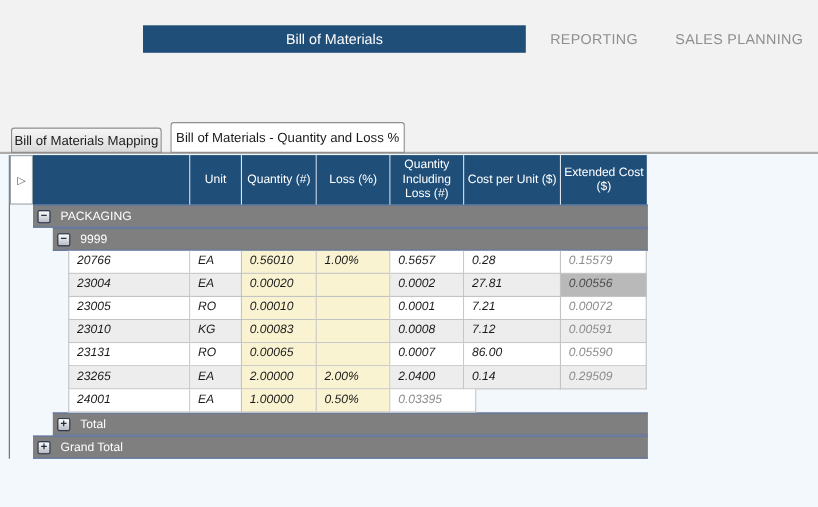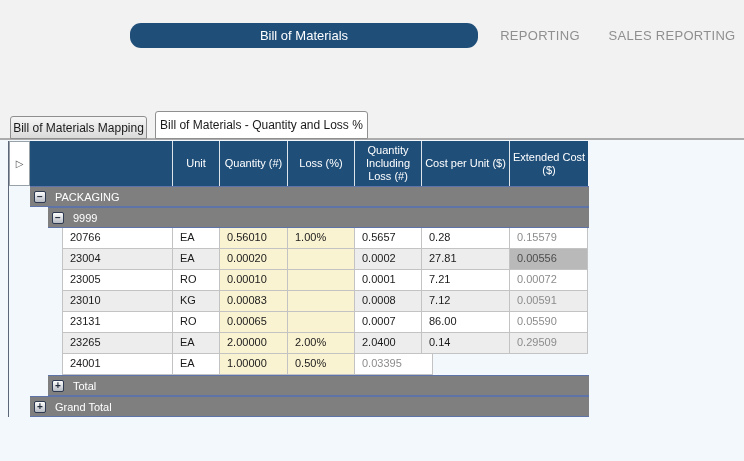--- a/index.html
+++ b/index.html
@@ -7,21 +7,21 @@
     width:744px;height:461px;position:relative;overflow:hidden;
     background:#f3f8fc;
     font-family:"Liberation Sans",sans-serif;
     -webkit-font-smoothing:antialiased;
   }
   
   .topstrip{position:absolute;left:0;top:0;width:744px;height:138px;background:#f2f2f2}
   .navbtn{
     position:absolute;left:130px;top:23px;width:348px;height:25px;
     background:#1f4e79;color:#fff;font-size:13px;
-    display:flex;align-items:center;justify-content:center;cursor:pointer;border-radius:11px;
+    display:flex;align-items:center;justify-content:center;cursor:pointer;
   }
   .navitem{
     position:absolute;top:23px;height:25px;display:flex;align-items:center;justify-content:center;
     color:#8f8f8f;font-size:13px;letter-spacing:.3px;cursor:pointer;text-align:center;
   }
   .nav-reporting{left:496px;width:88px}
   .nav-sales{left:608px;width:128px}
   
   .tabline{position:absolute;left:0;top:138px;width:744px;height:2px;background:#acacac;z-index:1}
   .tab{
@@ -59,40 +59,40 @@
     border:1px solid #2e3a52;border-radius:2px;
     background:linear-gradient(#fdfdfd,#b7bcc4);
     color:#1d2738;font-size:10px;line-height:9px;font-weight:bold;
     display:flex;align-items:center;justify-content:center;cursor:pointer;
   }
   
   .row{display:flex;margin-left:53px;height:21px}
   .c{
     box-sizing:border-box;border-right:1px solid #c3c3c3;border-bottom:1px solid #c3c3c3;
     background:#fff;font-size:11px;line-height:19px;padding:0 7px;color:#1a1a1a;
-    overflow:hidden;white-space:nowrap;
+    overflow:hidden;white-space:nowrap;font-style:italic;
   }
   .c:first-child{border-left:1px solid #c3c3c3}
   .cw-name{width:111px}
   .num{}
   .yellow{background:#faf3d2}
   .ext{color:#8c8c8c}
   .row.alt .c:not(.yellow){background:#ededed}
   .c.sel{background:#b9b9b9 !important;color:#4d4d4d}
   .row.trow .c{background:#d6e2f4;border-right-color:#b4c0d2;border-bottom-color:#b4c0d2;color:#333}
   .row.trow .c.ext{color:#8c8c8c}
 </style>
 </head>
 <body>
 
 <div class="topstrip"></div>
 
 <div class="navbtn">Bill of Materials</div>
 <div class="navitem nav-reporting">REPORTING</div>
-<div class="navitem nav-sales">SALES REPORTING</div>
+<div class="navitem nav-sales">SALES PLANNING</div>
 
 <div class="tabline"></div>
 <div class="tab inactive">Bill of Materials Mapping</div>
 <div class="tab active">Bill of Materials - Quantity and Loss %</div>
 
 <div class="grid">
 
   <div class="hrow">
     <div class="hexp">
       <span>▷</span>

